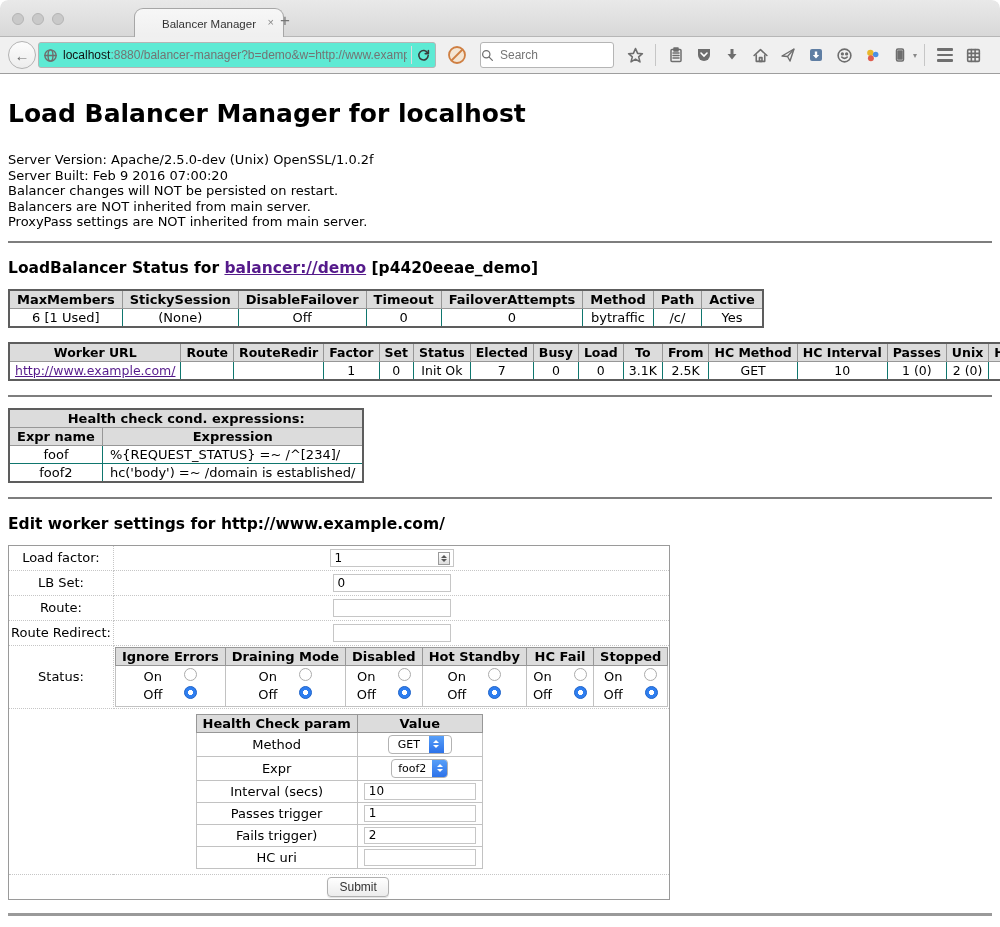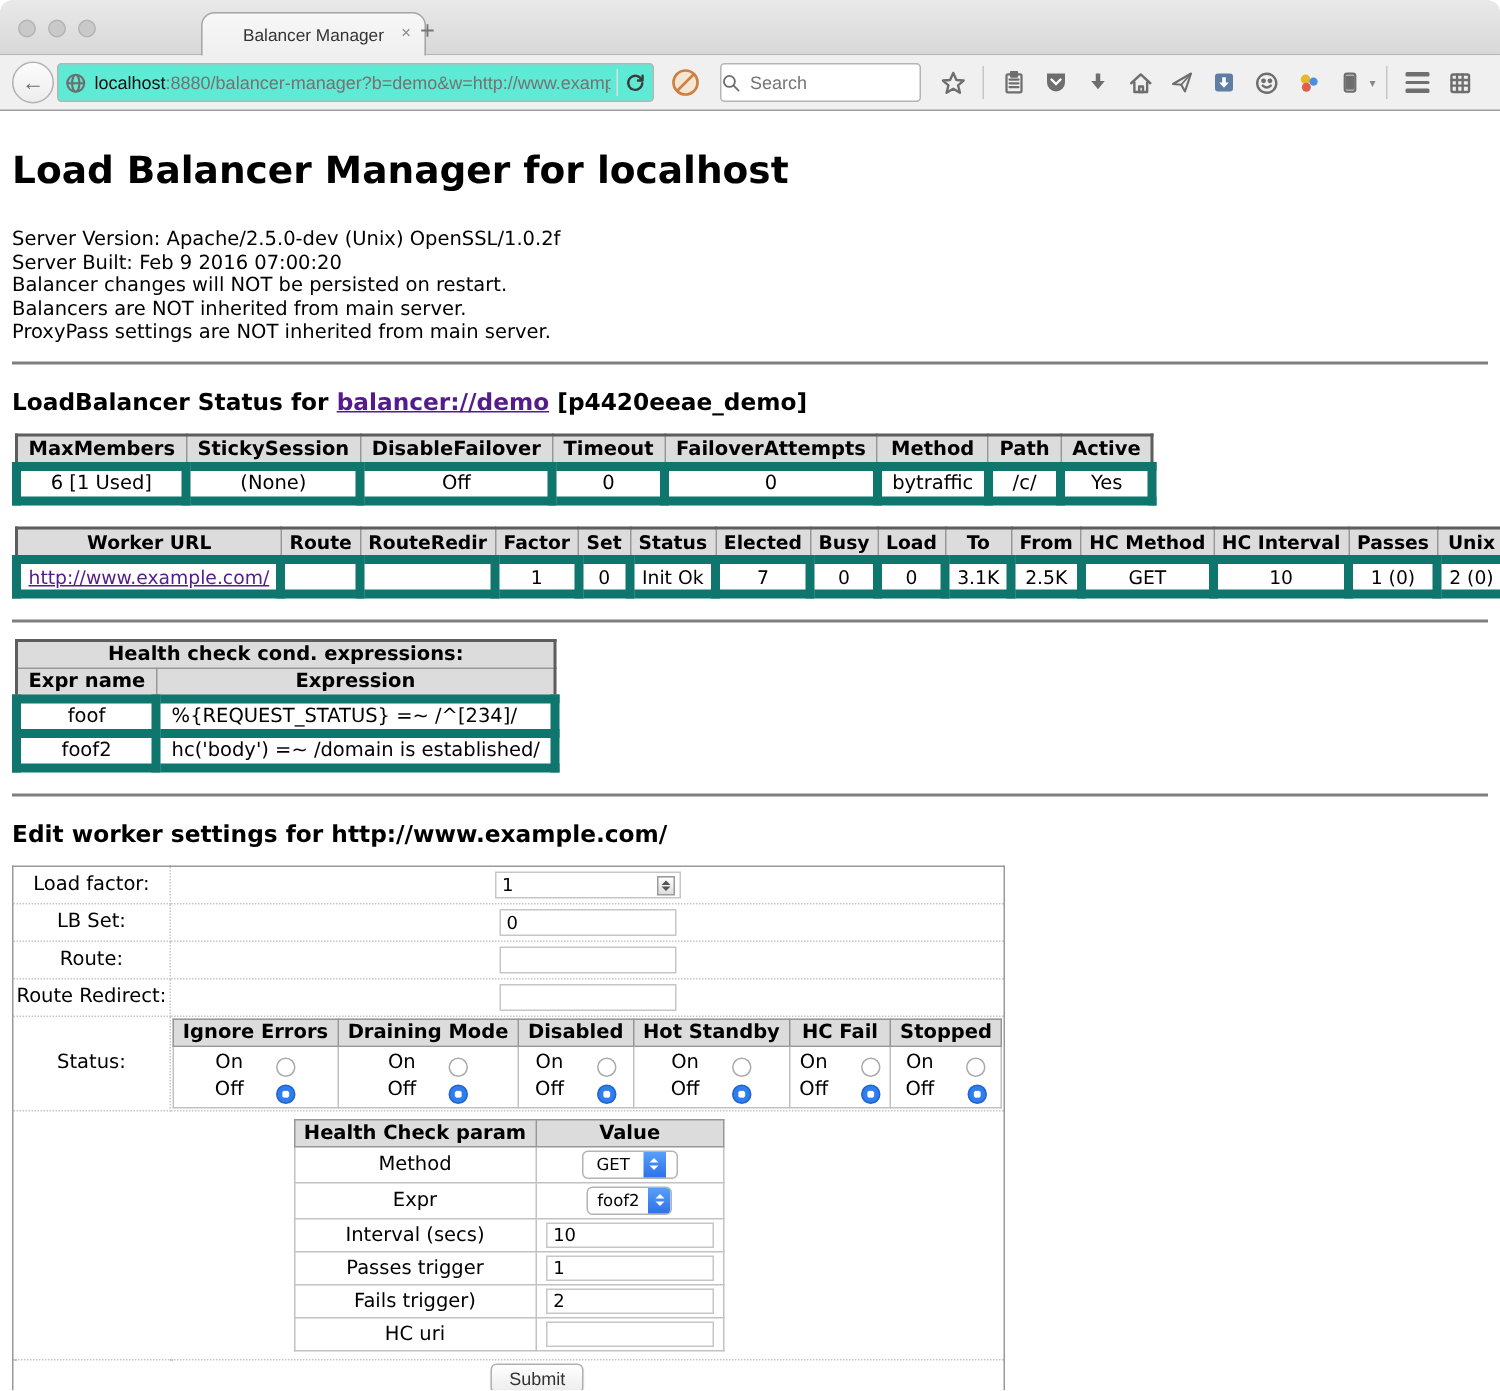--- a/index.html
+++ b/index.html
@@ -43,21 +43,21 @@
   .content { padding:4px 8px 0 8px; font-family:"DejaVu Sans", sans-serif; font-size:13px; color:#000; }
   h1.pagetitle { font-size:25px; margin:21px 0 24px 0; letter-spacing:0; }
   .infoline { line-height:15.5px; }
   hr.rule { border:none; border-top:2px solid #7e7e7e; margin:11px 0; }
   hr.thick { border:none; border-top:3px solid #9a9a9a; margin:13px 0; }
   h3.sect { font-size:15.5px; margin:16px 0 12px 0; }
   a.plink { color:#551a8b; text-decoration:underline; }
 
   table.ap { border-collapse:collapse; border:2px solid #5d5d5d; font-size:13px; margin:4px 0 14px 0; }
   table.ap th { background:#dcdcdc; border:1px solid #979797; padding:1px 7px; font-weight:bold; text-align:center; white-space:nowrap; }
-  table.ap td { border:6px solid #0f766e; padding:1px 7px; text-align:center; white-space:nowrap; background:#fff; }
+  table.ap td { border:1px solid #0f766e; padding:1px 7px; text-align:center; white-space:nowrap; background:#fff; }
   table.worker { font-size:12.5px; }
   table.worker td, table.worker th { padding:1px 5px; }
   td.lft { text-align:left !important; }
 
   
   table.form { border-collapse:collapse; border:1px solid #9a9a9a; width:565px; font-size:13px; margin:6px 0 0 0; }
   table.form > tbody > tr > td { border:1px dotted #c6c6c6; padding:3px 2px; text-align:center; }
   td.flabel { width:100px; white-space:nowrap; }
   input.txt { width:118px; height:18px; border:1px solid #c6c6c6; font-size:12px; padding:0 4px; font-family:"DejaVu Sans",sans-serif; }
   .numwrap { position:relative; display:inline-block; }
@@ -65,21 +65,21 @@
   .spinner { position:absolute; right:4px; top:3px; width:12px; height:13px; border:1px solid #9a9a9a; background:linear-gradient(#fff,#ddd);
              display:flex; flex-direction:column; align-items:center; justify-content:center; gap:1px; }
   .spinner i { width:0; height:0; border-left:3px solid transparent; border-right:3px solid transparent; display:block; }
   .spinner .up { border-bottom:3px solid #555; }
   .spinner .dn { border-top:3px solid #555; }
 
   table.nested { border-collapse:collapse; border:1px solid #8f8f8f; font-size:13px; }
   table.nested th { background:#dcdcdc; border:1px solid #979797; padding:1px 6px; font-weight:bold; white-space:nowrap;margin-left:20px; }
   table.nested td { border:1px solid #c2c2c2; padding:2px 6px; text-align:center; white-space:nowrap; }
   .statwrap { width:100%; }
-  .radioline { display:flex; align-items:flex-end; justify-content:center; gap:22px; line-height:18px; }
+  .radioline { display:flex; align-items:flex-start; justify-content:center; gap:22px; line-height:18px; }
   .rdo { width:13px; height:13px; border-radius:50%; display:inline-block; }
   .rdo.unsel { background:#fff; border:1px solid #ababab; }
   .rdo.sel { background:radial-gradient(circle at 50% 50%, #fff 0 2.5px, #2e7ef0 2.5px); border:1px solid #2064c9; }
 
   table.health { width:265px; margin:2px auto; }
   input.htxt { width:112px; height:17px; border:1px solid #c6c6c6; font-size:12px; padding:0 4px; font-family:"DejaVu Sans",sans-serif; }
   .macsel { display:inline-flex; align-items:center; border:1px solid #b3b3b3; border-radius:4px; background:#fff; height:19px; font-size:11px; overflow:hidden; }
   .macsel .val { padding:0 6px; min-width:40px; text-align:center; }
   .macsel .stp { width:15px; height:19px; background:linear-gradient(#5aa2f9,#2a6fe8); display:flex; flex-direction:column; align-items:center; justify-content:center; gap:2px; }
   .macsel .stp i { width:0; height:0; border-left:3px solid transparent; border-right:3px solid transparent; display:block; }

